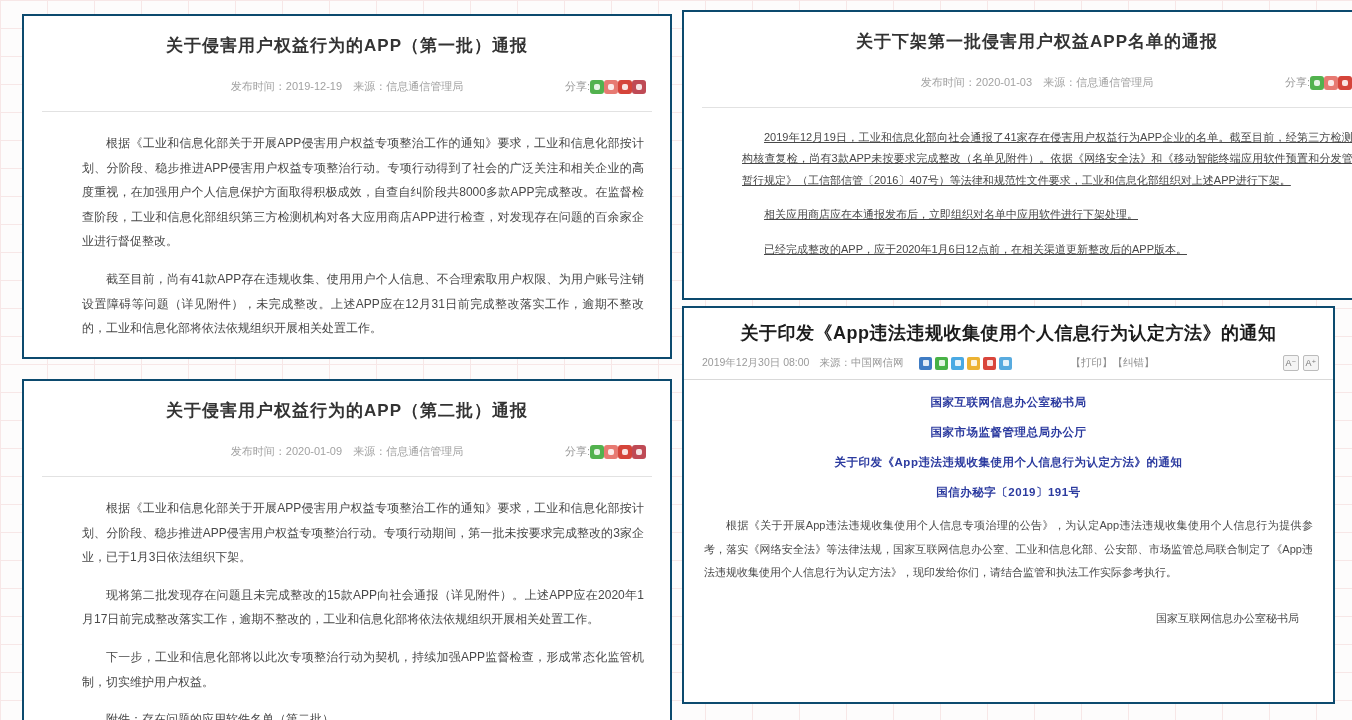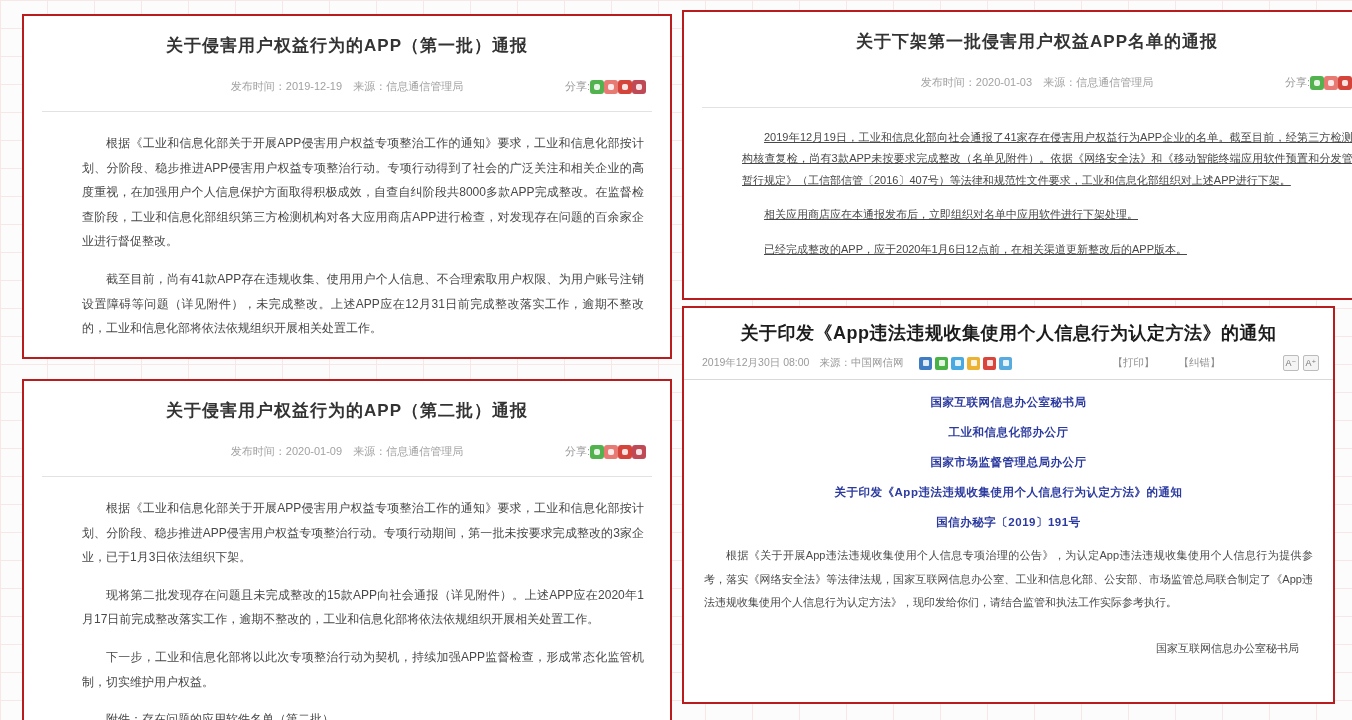--- a/index.html
+++ b/index.html
@@ -10,21 +10,21 @@
     background-image:
       linear-gradient(#f7e7e7 1px, transparent 1px),
       linear-gradient(90deg, #f7e7e7 1px, transparent 1px);
     background-size:47px 28px;
     position:relative;
     color:#404040;
   }
   .panel {
     position:absolute;
     background:#ffffff;
-    border:2px solid #b91c1c;
+    border:2px solid #0c4a6e;
     overflow:hidden;
   }
   #panel-tl { left:22px; top:14px;  width:650px; height:345px; }
   #panel-bl { left:22px; top:379px; width:650px; height:350px; }
   #panel-tr { left:682px; top:10px;  width:710px; height:290px; }
   #panel-br { left:682px; top:306px; width:653px; height:398px; }
 
   
   .m-title {
     text-align:center; font-weight:bold; font-size:17px; color:#333;
@@ -60,21 +60,21 @@
   .c-meta-row {
     display:flex; align-items:center; gap:10px;
     margin:10px 14px 0 18px; font-size:10.5px; color:#9a9a9a;
   }
   .c-icons { display:flex; gap:3px; margin-left:6px; }
   .c-sq { width:13px; height:13px; border-radius:2px; display:inline-block; position:relative; }
   .c-sq::after {
     content:""; position:absolute; left:3.5px; top:3.5px; width:6px; height:6px;
     background:rgba(255,255,255,.85); border-radius:1px;
   }
-  .c-tools { margin-left:90px; display:flex; gap:24px; color:#8f8f8f; }
+  .c-tools { margin-left:48px; display:flex; gap:0; color:#8f8f8f; }
   .c-tools span { cursor:pointer; }
   .c-font { margin-left:auto; display:flex; gap:4px; }
   .c-font .fbtn {
     width:16px; height:16px; border:1px solid #bcbcbc; background:#f4f4f4;
     font-size:9px; color:#777; display:flex; align-items:center; justify-content:center;
     border-radius:2px; cursor:pointer;
   }
   .c-divider { border-top:1px solid #d9d9d9; margin-top:8px; }
   .c-center-lines { margin-top:14px; }
   .c-center-lines div {
@@ -180,21 +180,20 @@
       <span>【纠错】</span>
     </span>
     <span class="c-font">
       <span class="fbtn">A⁻</span>
       <span class="fbtn">A⁺</span>
     </span>
   </div>
   <div class="c-divider"></div>
   <div class="c-center-lines">
     <div>国家互联网信息办公室秘书局</div>
-    <div>工业和信息化部办公厅</div>
     <div>国家市场监督管理总局办公厅</div>
     <div>关于印发《App违法违规收集使用个人信息行为认定方法》的通知</div>
     <div>国信办秘字〔2019〕191号</div>
   </div>
   <div class="c-body">
     <p class="indent">根据《关于开展App违法违规收集使用个人信息专项治理的公告》，为认定App违法违规收集使用个人信息行为提供参考，落实《网络安全法》等法律法规，国家互联网信息办公室、工业和信息化部、公安部、市场监管总局联合制定了《App违法违规收集使用个人信息行为认定方法》，现印发给你们，请结合监管和执法工作实际参考执行。</p>
   </div>
   <div class="c-sign">
     <div>国家互联网信息办公室秘书局</div>
   </div>

